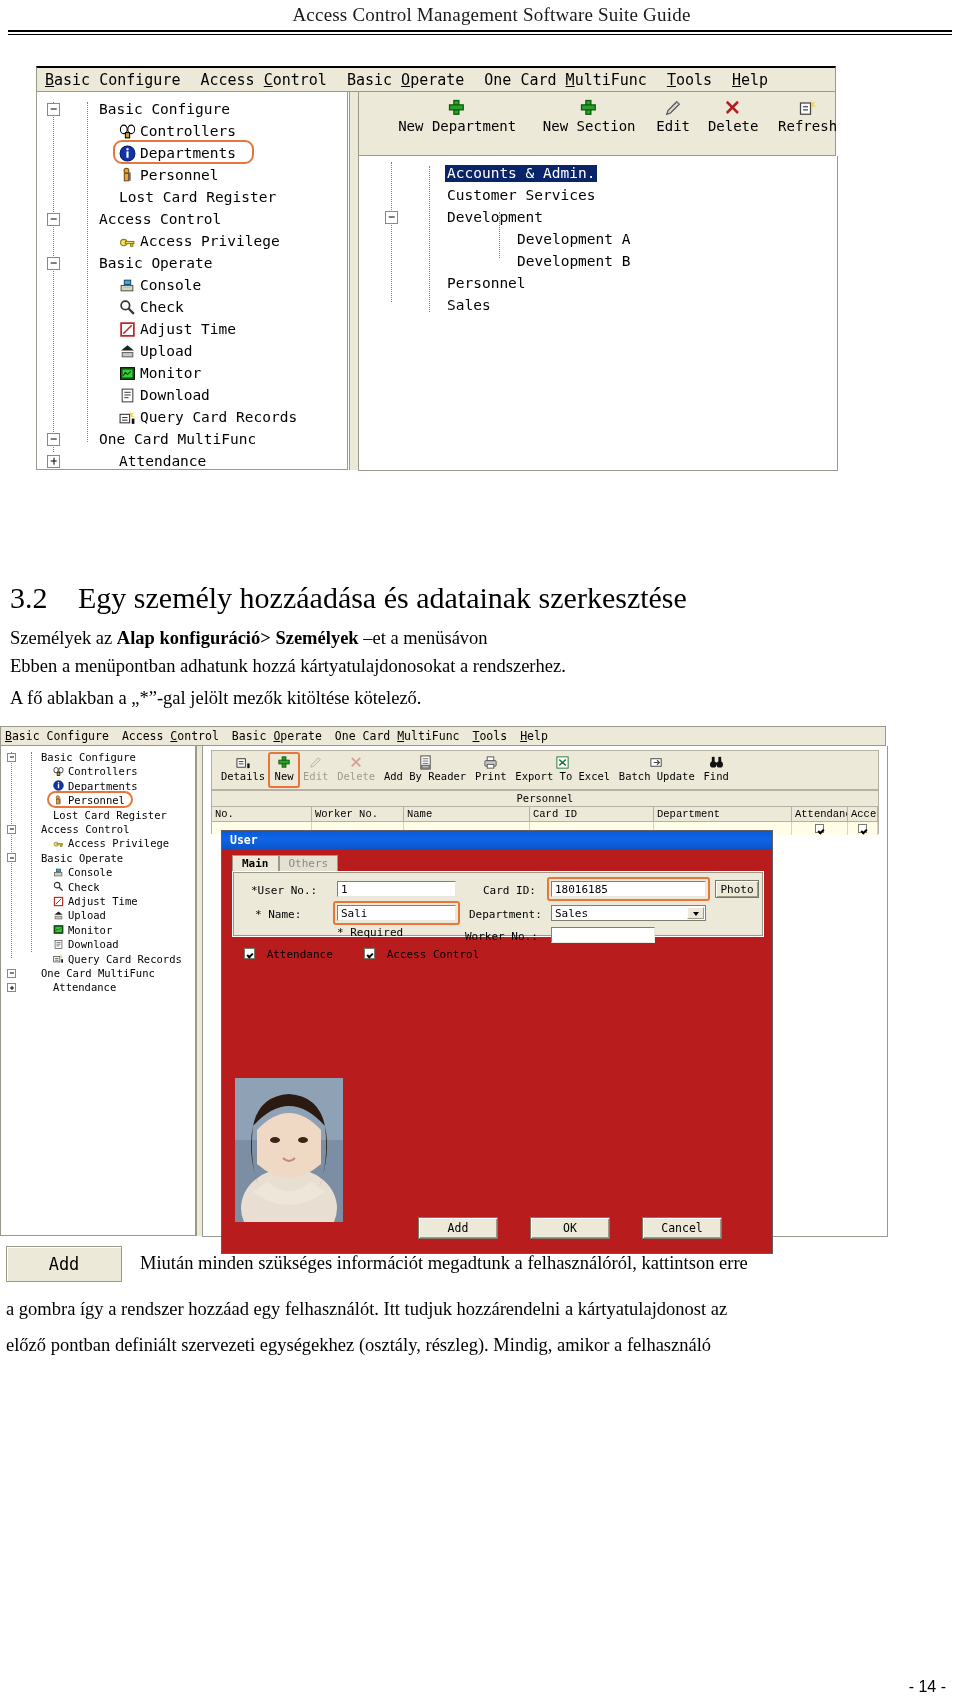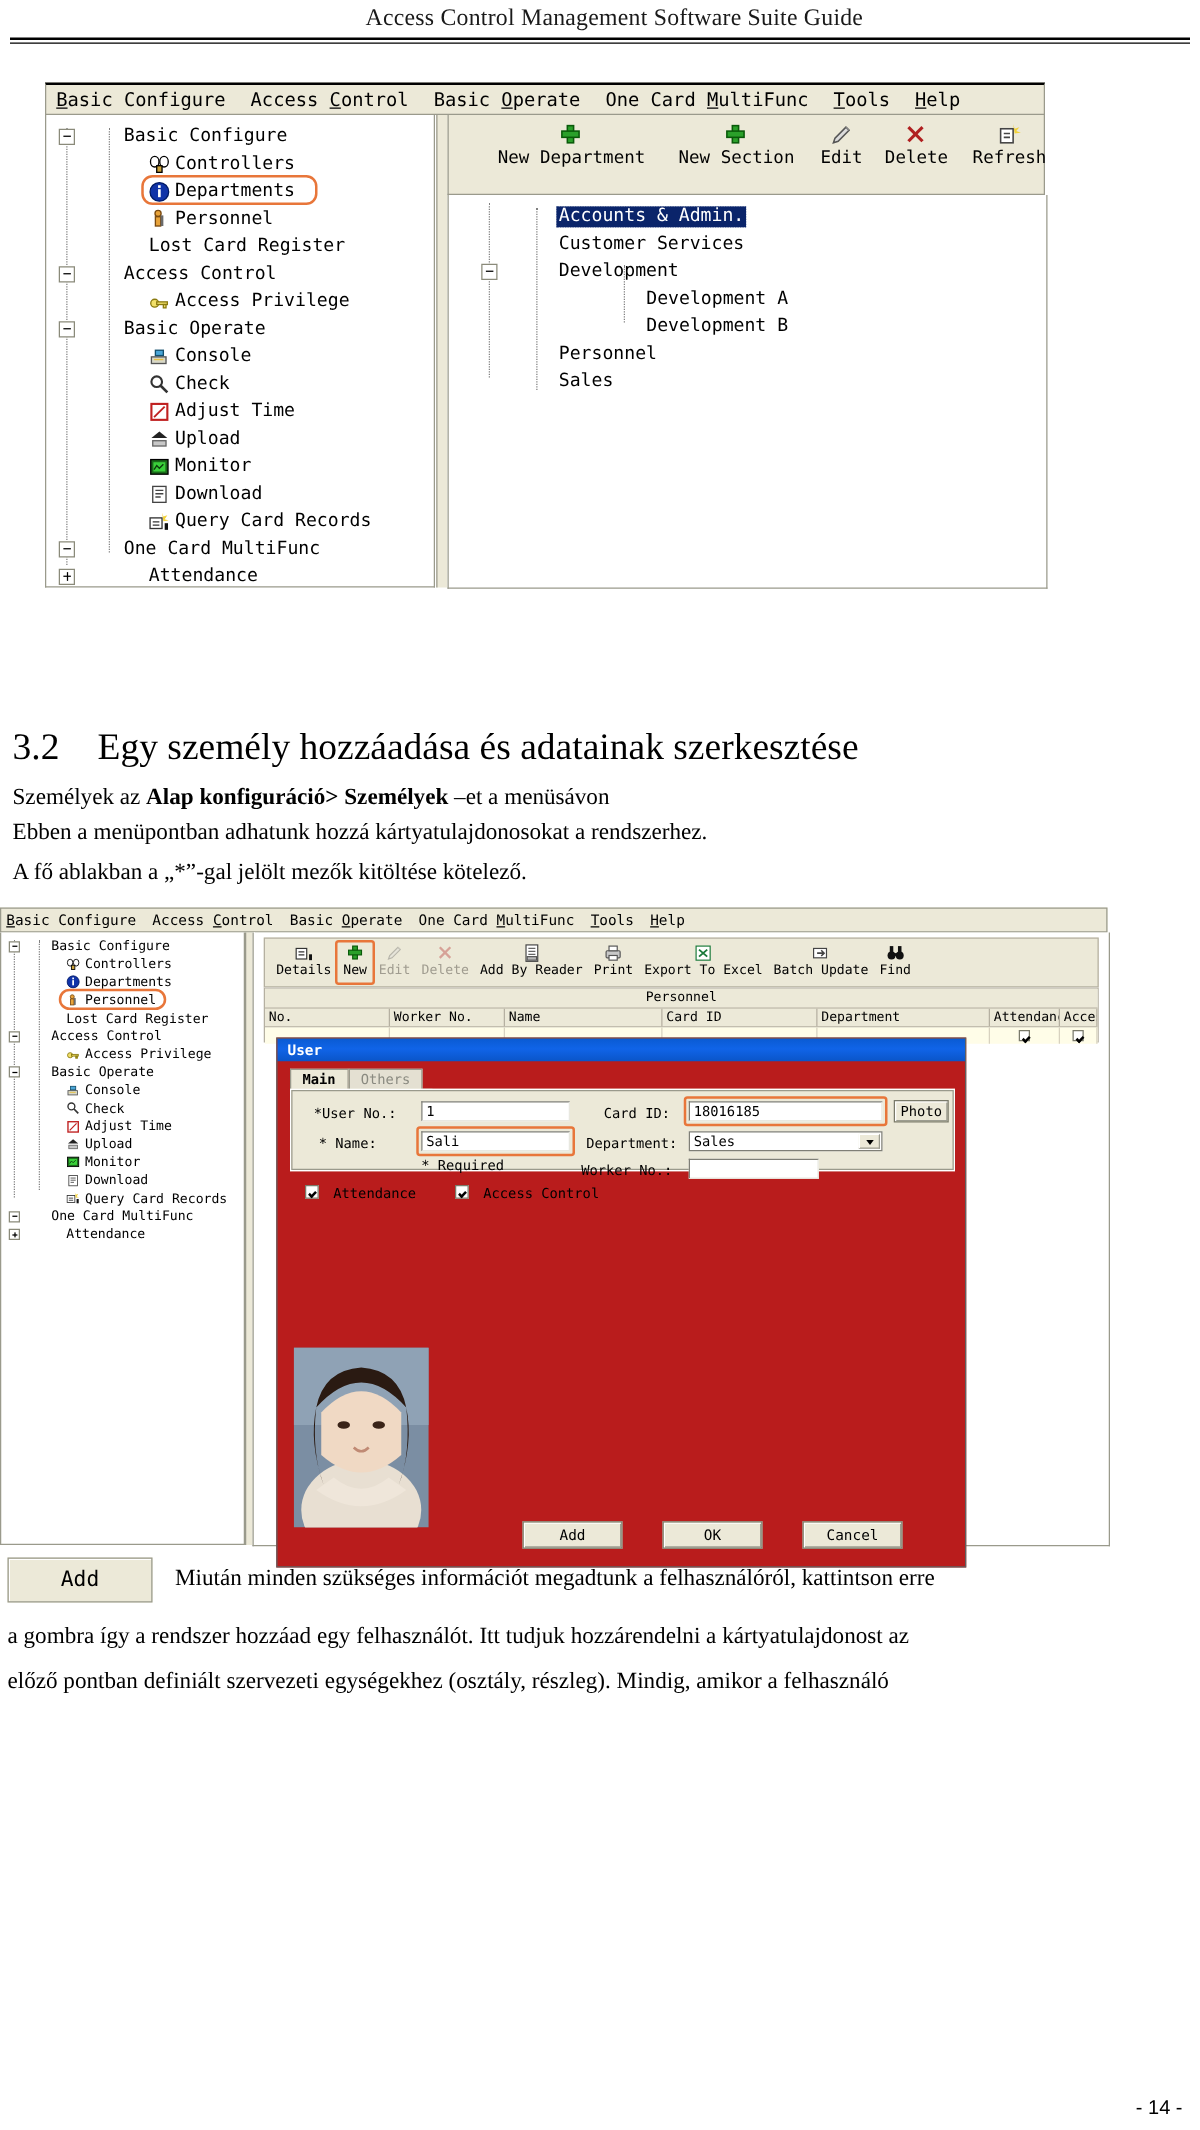--- a/index.html
+++ b/index.html
@@ -569,21 +569,21 @@
                   <rect x="10" y="2" width="3" height="6" fill="#111"></rect>
                   <rect x="6.5" y="8" width="3" height="2.5" fill="#111"></rect>
                 </svg></span>
               <span class="lb" style="font-size:10.5px;line-height:13.5px;color:#000;">Find</span>
             </div>
           </div>
       </div>
 
       <div class="grid" style="position:absolute;left:8px;top:44px;width:668px;height:44px;border:1px solid #b5b0a1;font-size:10.5px;">
         <div class="gcap" style="height:15px;line-height:15px;">Personnel</div>
-        <div class="ghead" id="gridHead" style="height:14px;line-height:14px;">
+        <div class="ghead" id="gridHead" style="height:14px;line-height:14px;font-family:Liberation Mono, monospace;">
             <div style="width: 100px; padding-left: 3px;">No.</div>
             <div style="width: 92px; padding-left: 3px;">Worker No.</div>
             <div style="width: 126px; padding-left: 3px;">Name</div>
             <div style="width: 124px; padding-left: 3px;">Card ID</div>
             <div style="width: 138px; padding-left: 3px;">Department</div>
             <div style="width: 56px; padding-left: 3px;">Attendance</div>
             <div style="width: 30px; padding-left: 3px;">Access Control</div>
           </div>
         <div class="growrow" id="gridRow" style="height:13px;">
             <div style="width: 100px; text-align: center;"></div>

